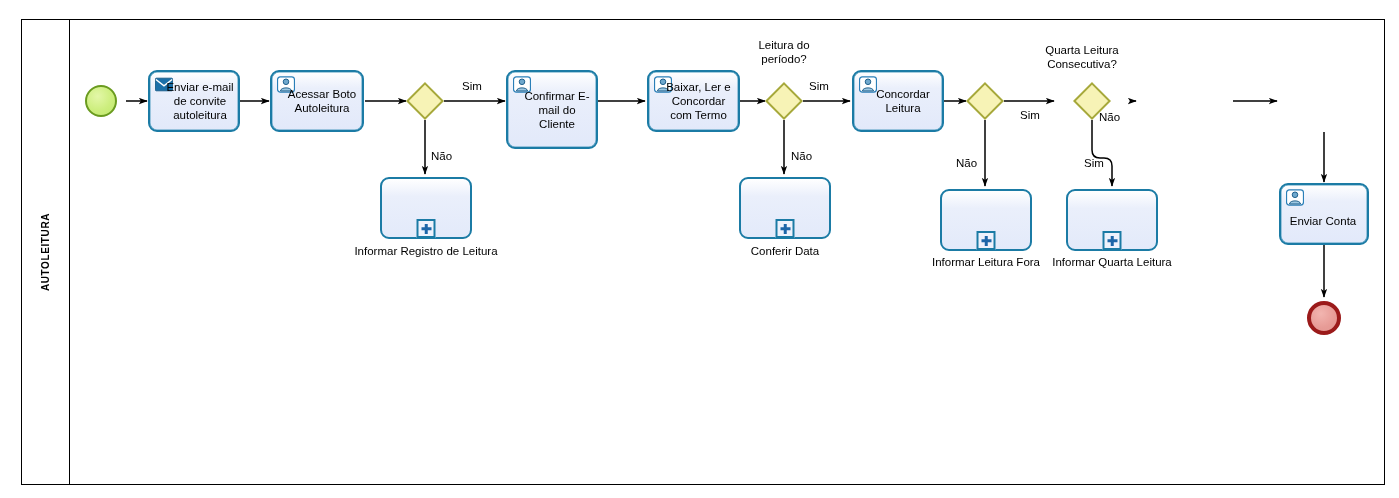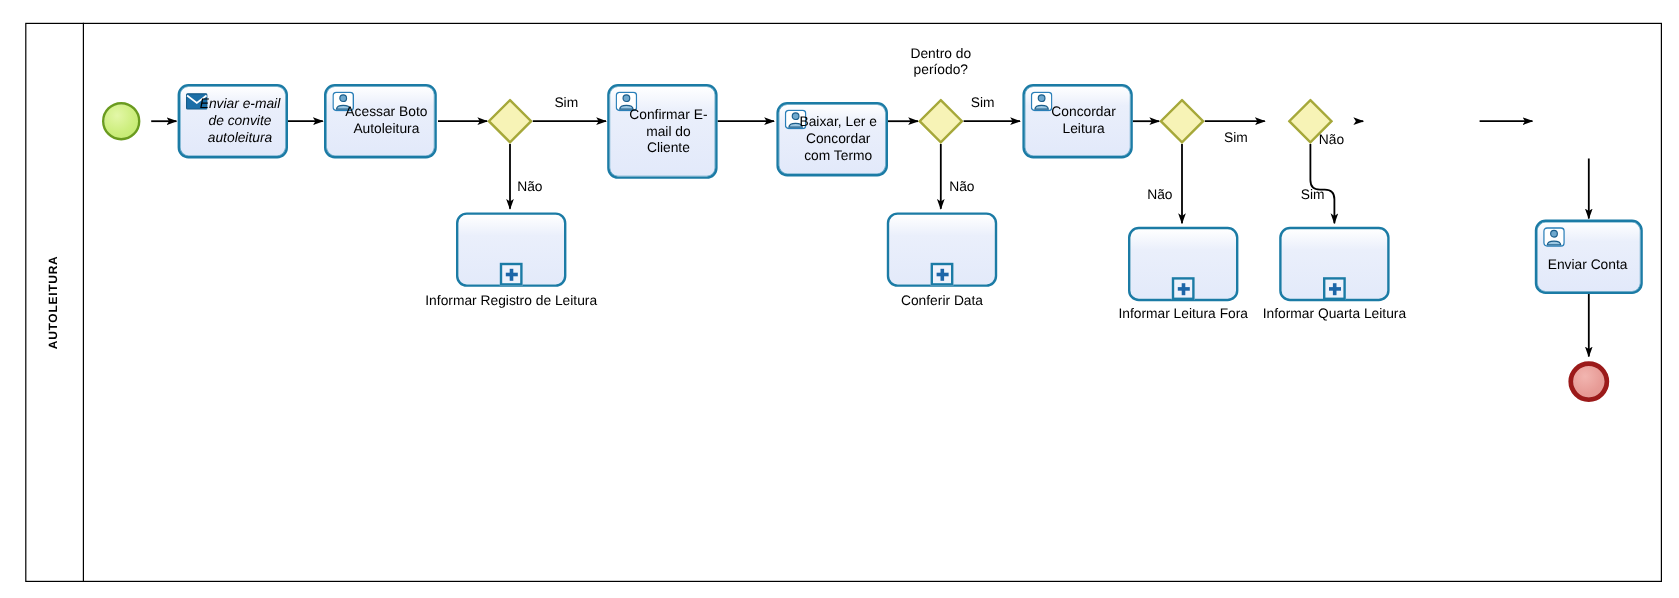--- a/index.html
+++ b/index.html
@@ -48,21 +48,20 @@
     line-height: 1.22;
     padding: 0 4px;
     box-sizing: border-box;
   }
   .task.with-icon .task-label {
     padding-left: 14px;
   }
   .task.mail .task-label {
     padding-left: 16px;
     text-align: center;
-    font-style: italic;
   }
   
   .ticon {
     position: absolute;
     left: 5px;
     top: 4px;
     width: 18px;
     height: 17px;
   }
   
@@ -239,21 +238,21 @@
 
   <div class="node task with-icon" style="left:506px; top:70px; width:92px; height:79px;">
     <svg class="ticon" viewBox="0 0 20 18">
       <rect x="0.6" y="0.6" width="18.8" height="16.8" rx="3" fill="#ffffff" stroke="#2a7fb8" stroke-width="1.3"></rect>
       <circle cx="10" cy="6" r="3.1" fill="#6fa8cd" stroke="#1d5f8c" stroke-width="1.1"></circle>
       <path d="M3.8,16.2 C4.2,11.6 15.8,11.6 16.2,16.2 Z" fill="#9ec8e2" stroke="#1d5f8c" stroke-width="1.1"></path>
     </svg>
     <div class="task-label">Confirmar E-mail do Cliente</div>
   </div>
 
-  <div class="node task with-icon" style="left:647px; top:70px; width:93px; height:62px;margin-top:15px;">
+  <div class="node task with-icon" style="left:647px; top:70px; width:93px; height:62px;">
     <svg class="ticon" viewBox="0 0 20 18">
       <rect x="0.6" y="0.6" width="18.8" height="16.8" rx="3" fill="#ffffff" stroke="#2a7fb8" stroke-width="1.3"></rect>
       <circle cx="10" cy="6" r="3.1" fill="#6fa8cd" stroke="#1d5f8c" stroke-width="1.1"></circle>
       <path d="M3.8,16.2 C4.2,11.6 15.8,11.6 16.2,16.2 Z" fill="#9ec8e2" stroke="#1d5f8c" stroke-width="1.1"></path>
     </svg>
     <div class="task-label">Baixar,  Ler e Concordar com Termo</div>
   </div>
 
   <div class="node task with-icon" style="left:852px; top:70px; width:92px; height:62px;">
     <svg class="ticon" viewBox="0 0 20 18">
@@ -290,22 +289,26 @@
       <polygon points="19,1.4 36.6,19 19,36.6 1.4,19" fill="#f7f3b6" stroke="#a6a83a" stroke-width="2"></polygon>
     </svg>
   </div>
   <div class="node gateway" style="left:1073px; top:82px;">
     <svg width="38" height="38" viewBox="0 0 38 38">
       <polygon points="19,1.4 36.6,19 19,36.6 1.4,19" fill="#f7f3b6" stroke="#a6a83a" stroke-width="2"></polygon>
     </svg>
   </div>
 
   <div class="lbl two-line center" style="left:784px; top:39px; width:110px;">
-    <div>Dentro do</div>
+    <div>Leitura do</div>
     <div>período?</div>
+  </div>
+  <div class="lbl two-line center" style="left:1082px; top:44px; width:130px;">
+    <div>Quarta Leitura</div>
+    <div>Consecutiva?</div>
   </div>
 
   <div class="node subproc" style="left:380px; top:177px; width:92px; height:62px;">
     <span class="plus-marker"></span>
   </div>
   <div class="lbl center" style="left:426px; top:245px;text-align:center;"><span>Informar Registro de Leitura</span></div>
 
   <div class="node subproc" style="left:739px; top:177px; width:92px; height:62px;">
     <span class="plus-marker"></span>
   </div>

